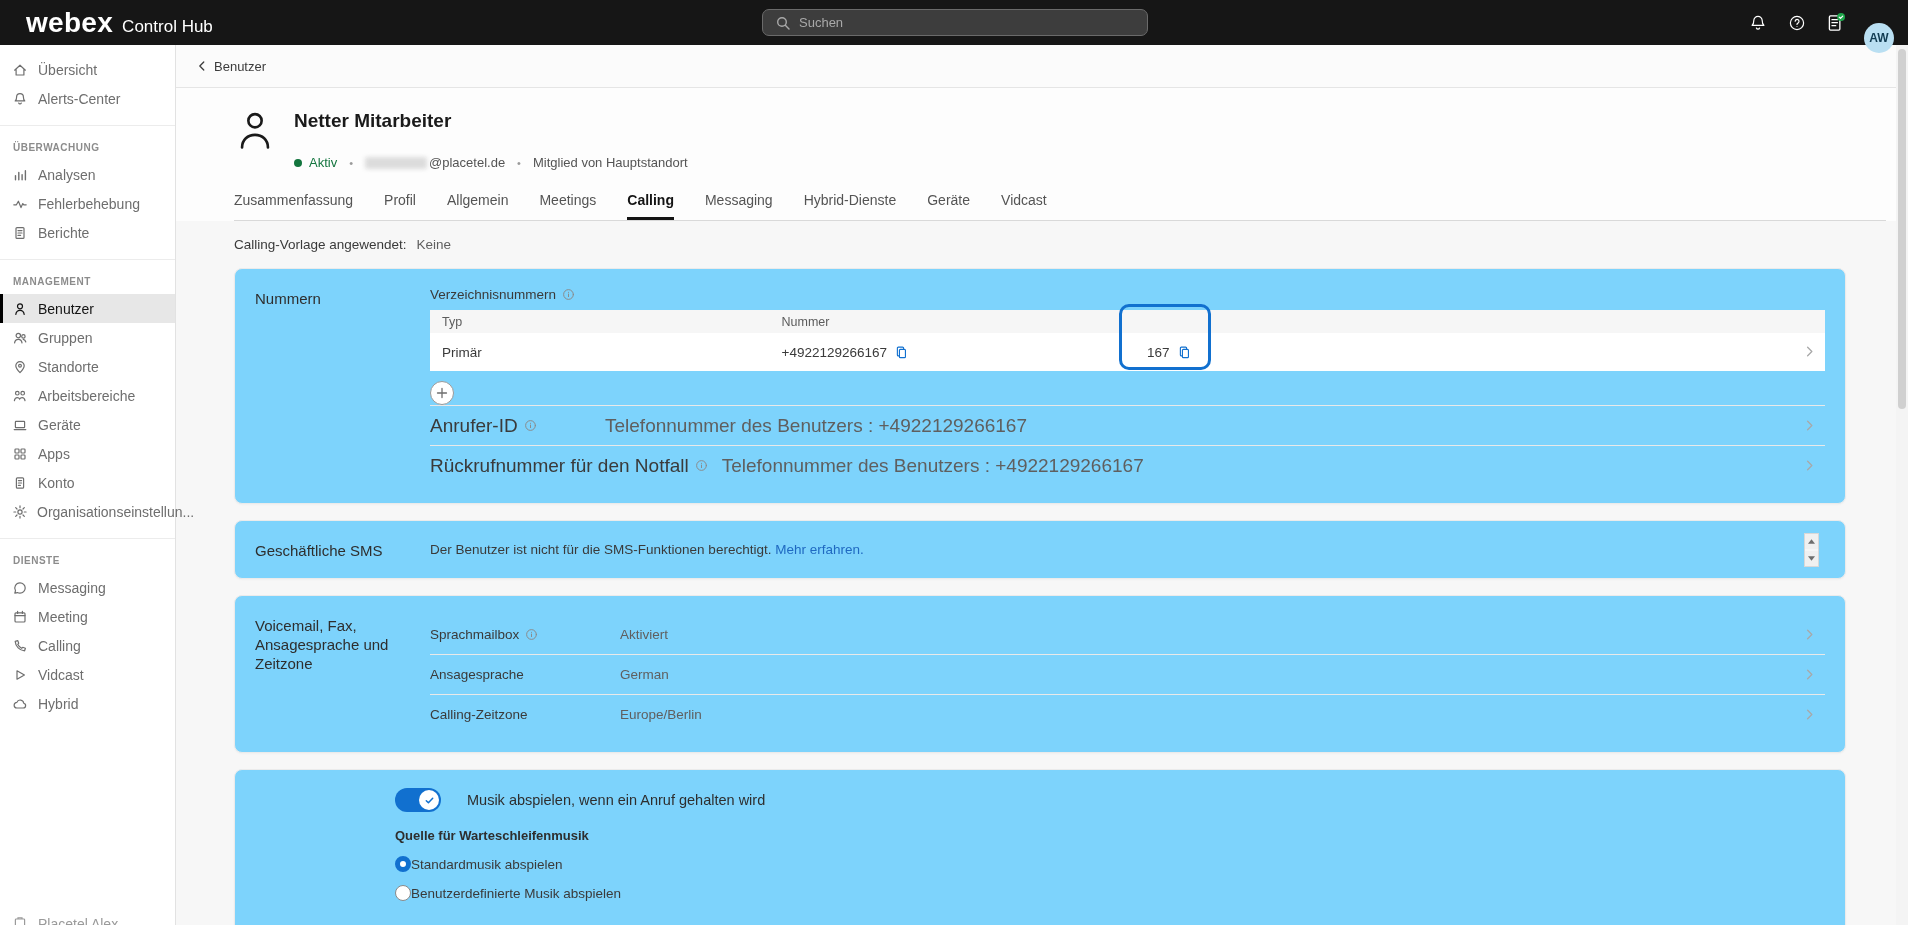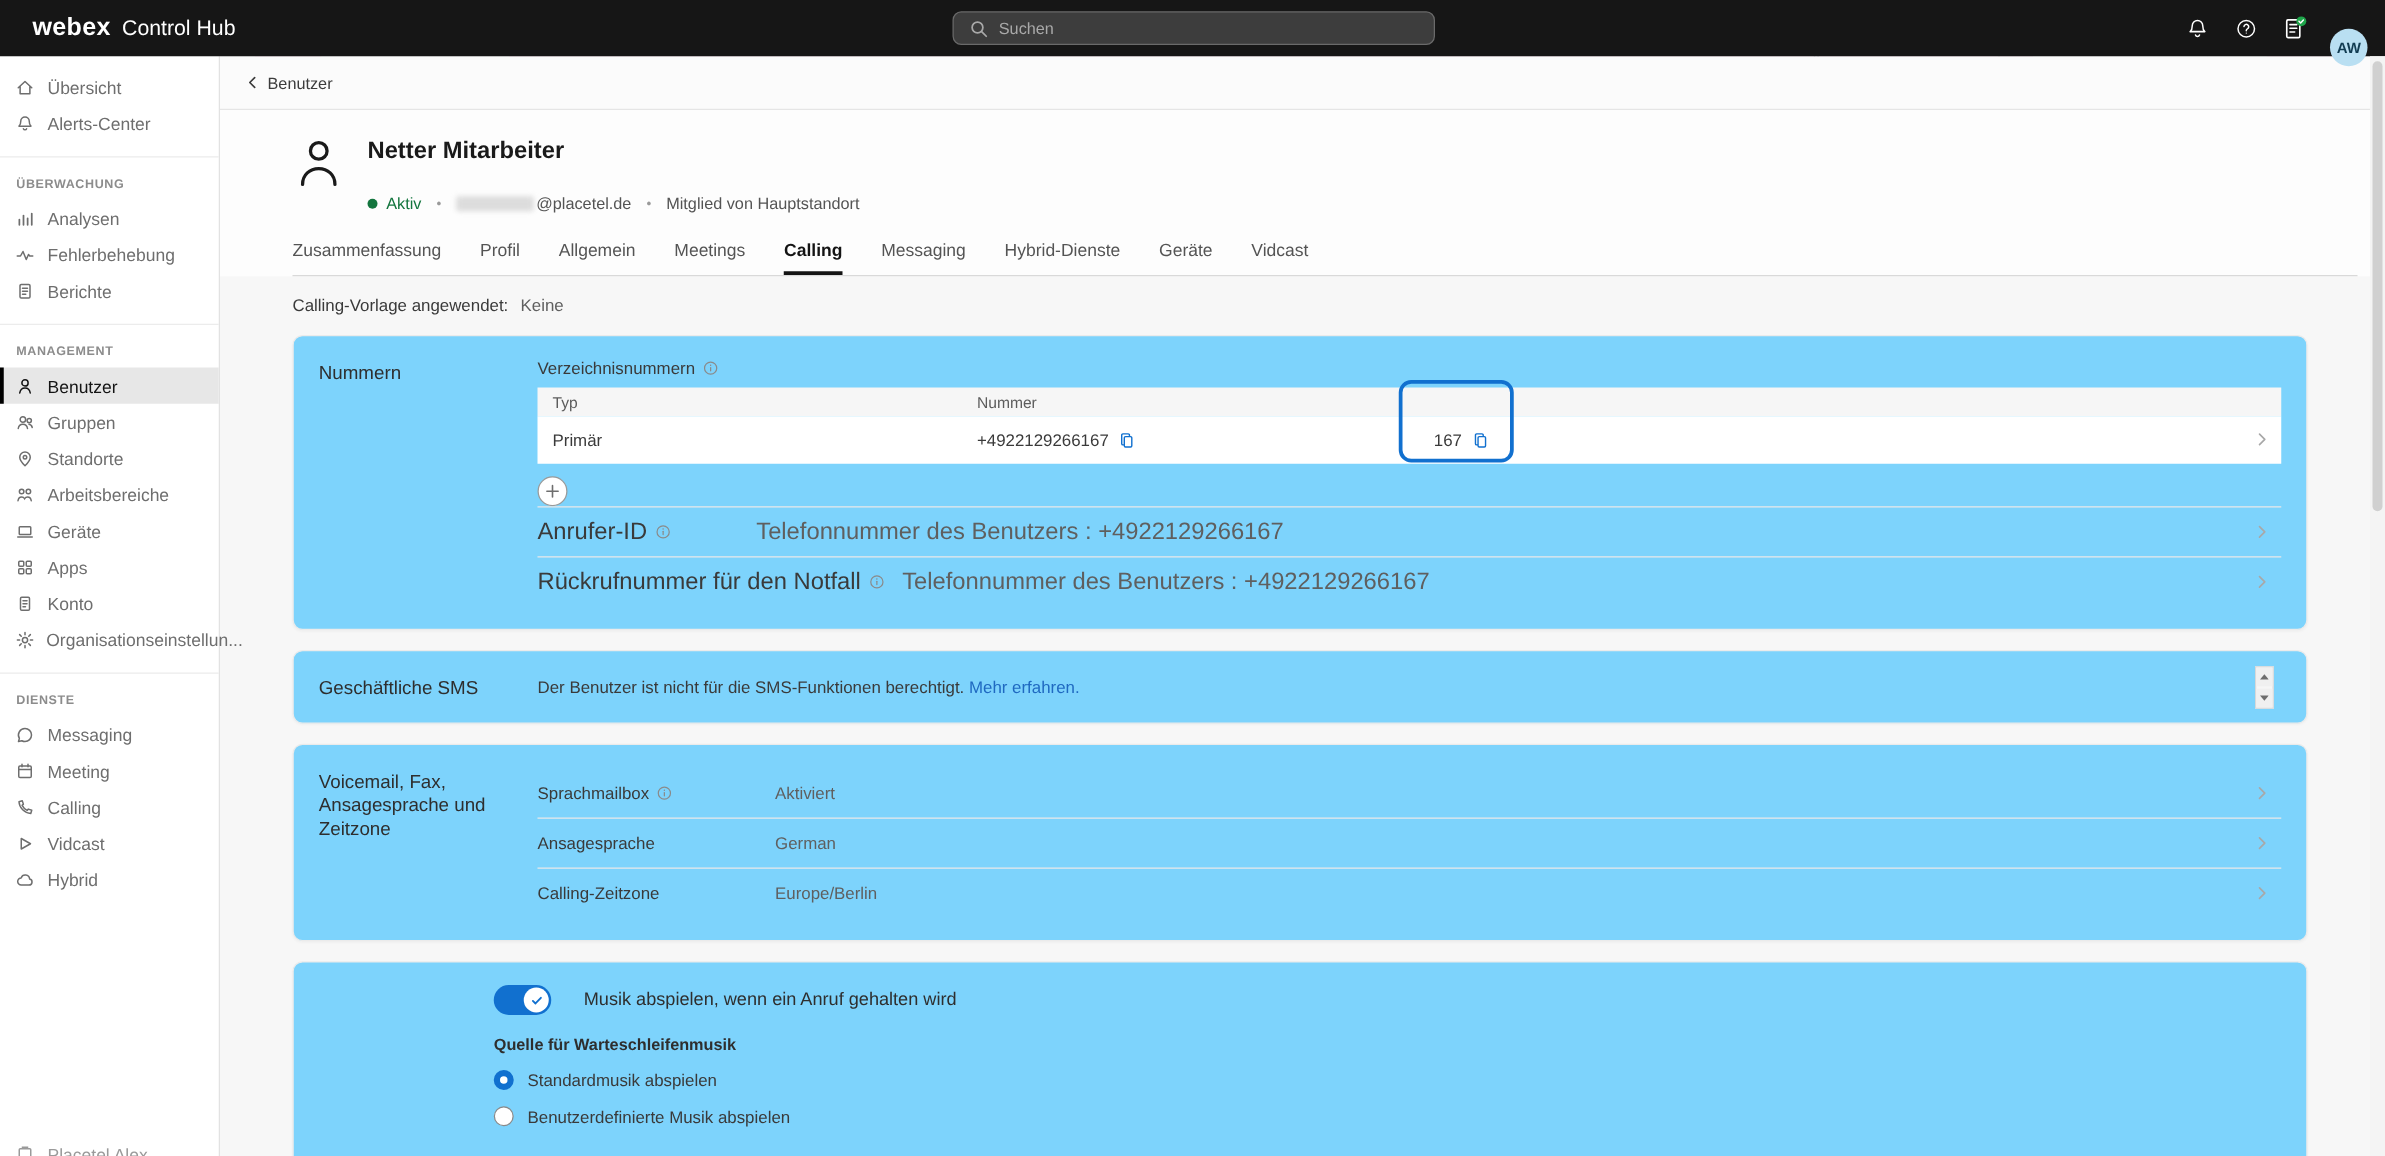--- a/index.html
+++ b/index.html
@@ -3,21 +3,21 @@
 <meta charset="utf-8">
 <style>
   * { box-sizing: border-box; margin: 0; padding: 0; }
   html,body { width:1908px; height:925px; overflow:hidden; }
   body { font-family:"Liberation Sans", sans-serif; background:#f7f7f7; color:#2e2e2e; }
 
   
   .topbar { position:fixed; top:0; left:0; width:1908px; height:45px; background:#161616;
             display:flex; align-items:center; z-index:50; }
   .logo-wrap { display:flex; align-items:baseline; margin-left:26px; }
-  .logo-webex { color:#fff; font-weight:bold; font-size:20px; letter-spacing:.3px; }
+  .logo-webex { color:#fff; font-weight:bold; font-size:28px; letter-spacing:.3px; }
   .logo-product { color:#fff; font-size:17px; margin-left:9px; font-weight:400; }
   .search-box { position:absolute; left:762px; top:9px; width:386px; height:27px; background:#3d3d3d;
                 border:1px solid #6a6a6a; border-radius:7px; display:flex; align-items:center; }
   .search-box svg { margin:0 8px 0 12px; }
   .search-box input { background:transparent; border:none; outline:none; color:#cfcfcf;
                       font-size:13px; width:300px; font-family:"Liberation Sans", sans-serif; }
   .search-box input::placeholder { color:#a9a9a9; }
   .topbar-right { position:absolute; right:14px; top:0; height:45px; display:flex; align-items:center; gap:17px; }
   .tb-icon { width:22px; height:22px; display:flex; align-items:center; justify-content:center; cursor:pointer; position:relative; }
   .avatar { width:30px; height:30px; border-radius:50%; background:#b9dff2; color:#123c52;
@@ -100,21 +100,21 @@
   .vm-label { min-width:190px; color:#3a3a3a; display:flex; align-items:center; gap:6px; padding-right:12px; }
 
   
   .moh-body { margin-left:140px; }
   .toggle-row { display:flex; align-items:center; gap:26px; }
   .toggle { width:46px; height:24px; background:#1170cf; border-radius:13px; position:relative; cursor:pointer; }
   .knob { position:absolute; right:2px; top:2px; width:20px; height:20px; background:#fff; border-radius:50%;
           display:flex; align-items:center; justify-content:center; }
   .toggle-label { font-size:14.5px; color:#2e2e2e; }
   .source-label { font-size:13px; font-weight:bold; color:#2e2e2e; margin-top:16px; }
-  .radio-row { display:flex; align-items:flex-end; gap:11px; margin-top:13px; cursor:pointer; }
+  .radio-row { display:flex; align-items:flex-end; margin-top:13px; cursor:pointer; }
   .radio { width:16px; height:16px; border-radius:50%; background:#fff; }
   .radio.sel { border:5px solid #1170cf; }
   .radio.unsel { border:1.5px solid #8a8a8a; }
   .radio-label { font-size:13.5px; color:#3a3a3a; }
 
   
   .pg-scroll { position:fixed; right:0; top:45px; width:12px; height:880px; background:#f4f4f4; z-index:60; }
   .pg-thumb { position:absolute; top:4px; left:2px; width:8px; height:360px; background:#d0d0d0; border-radius:4px; }
 
   svg { display:block; }

